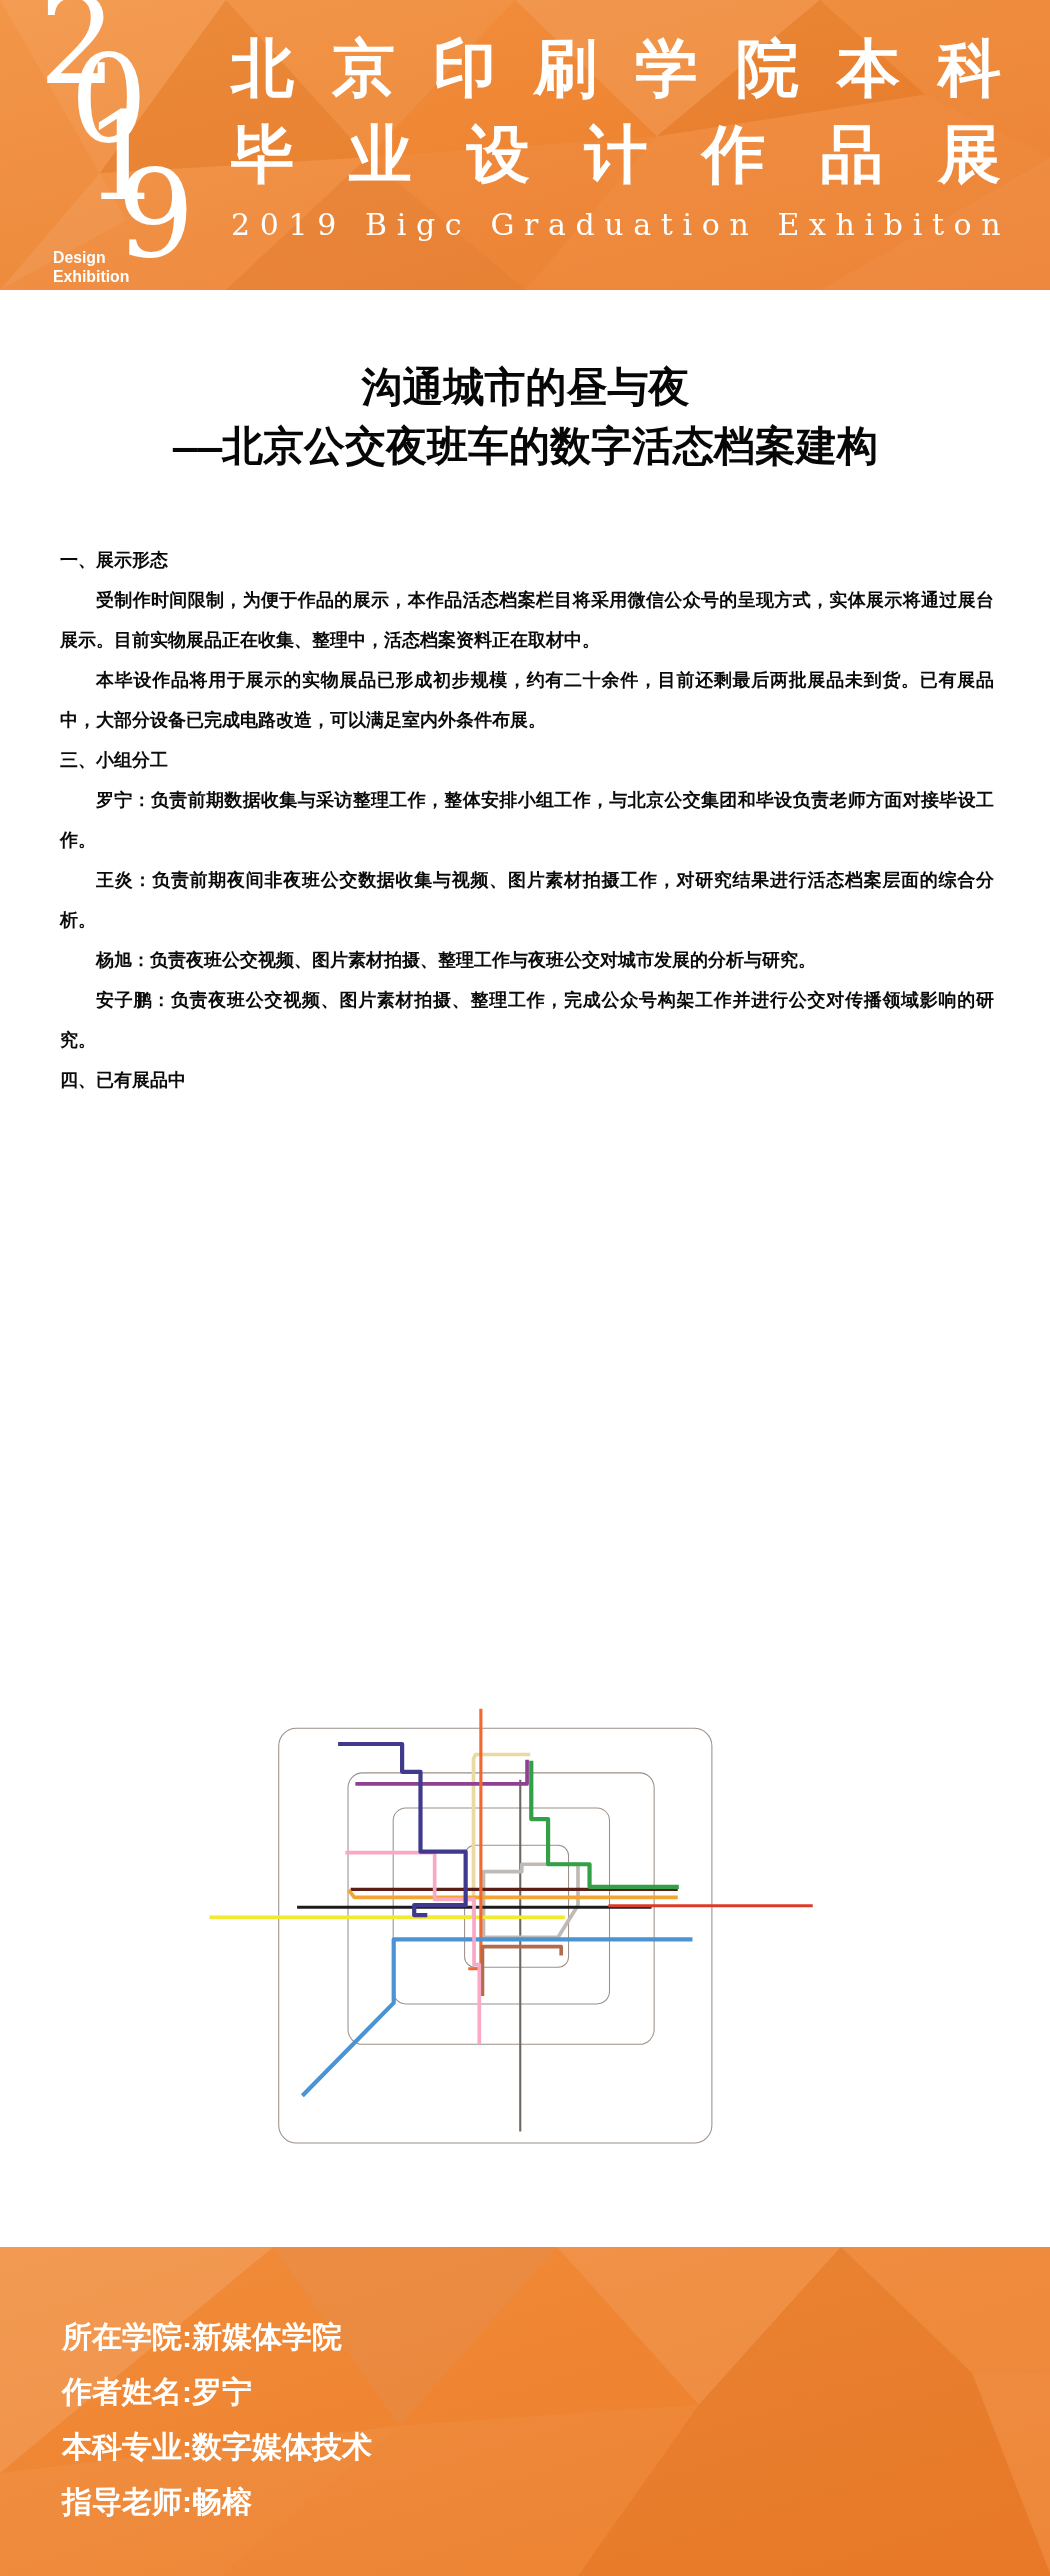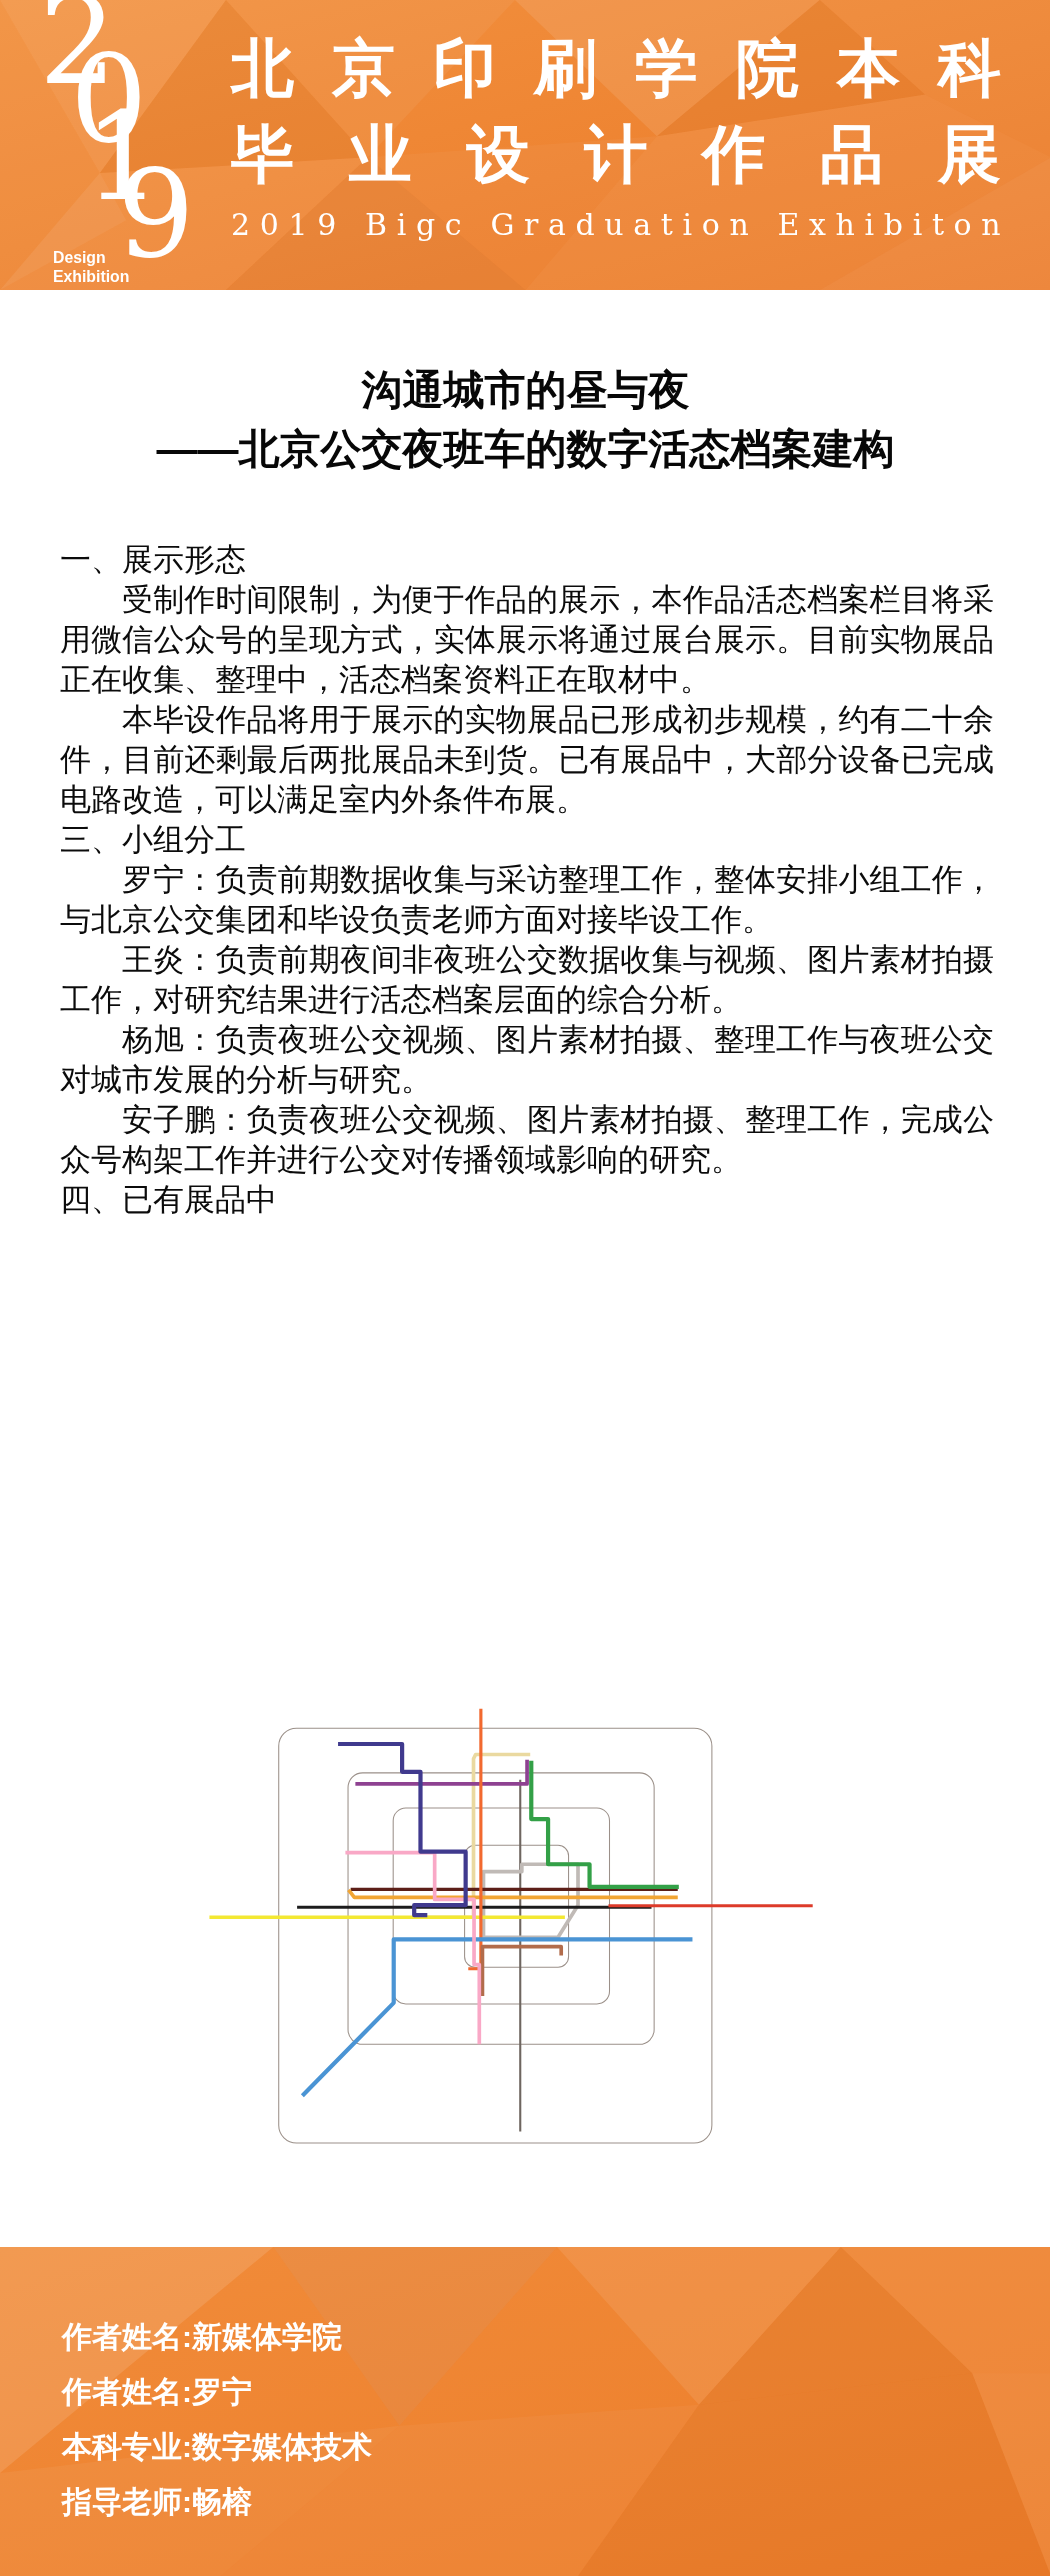--- a/index.html
+++ b/index.html
@@ -24,26 +24,26 @@
   .spread{display:flex;justify-content:space-between;}
   #h-line1{top:37px;font-size:63px;height:65px;}
   #h-line2{top:123px;font-size:63px;height:65px;}
   .cn-display{color:#ffffff;font-family:"DejaVu Serif","Liberation Serif",serif;font-weight:700;line-height:1;}
   #h-en{top:209px;font-size:30px;height:33px;color:#ffffff;
         font-family:"DejaVu Serif","Liberation Serif",serif;font-weight:400;line-height:1.05;}
   
   #main-title{
     position:absolute;left:0;top:361px;width:1051px;text-align:center;
     color:#070707;font-weight:900;font-size:41px;line-height:59px;
-    font-family:Liberation Sans, sans-serif;
+    font-family:Liberation Mono, monospace;
   }
   
   #body-text{
     position:absolute;left:60px;top:540px;width:934px;
-    color:#0b0b0b;font-size:31px;line-height:40px;font-weight:400;
+    color:#0b0b0b;font-size:18px;line-height:40px;font-weight:700;
     text-align:justify;font-family:"Liberation Sans",sans-serif;
   }
   #body-text p{margin:0;}
   #body-text p.para{text-indent:2em;}
   
   #diagram-svg{position:absolute;left:0;top:1681px;width:1051px;height:566px;}
   
   #footer-lines{
     position:absolute;left:62px;top:62px;color:#ffffff;
     font-size:30px;line-height:55px;font-weight:700;
@@ -195,19 +195,19 @@
     <polygon points="0,430 760,340 420,626 0,626" fill="#ffffff" opacity="0.05"></polygon>
     <polygon points="520,0 760,340 1060,0" fill="#8a3c10" opacity="0.05"></polygon>
     <polygon points="1060,0 1600,0 1330,300" fill="#ffffff" opacity="0.09"></polygon>
     <polygon points="1330,300 1600,0 1850,240" fill="#8a3c10" opacity="0.06"></polygon>
     <polygon points="1600,0 2000,0 2000,240 1850,240" fill="#ffffff" opacity="0.06"></polygon>
     <polygon points="760,340 1330,300 1100,626 420,626" fill="#ffffff" opacity="0.04"></polygon>
     <polygon points="1330,300 1850,240 2000,626 1100,626" fill="#8a3c10" opacity="0.05"></polygon>
     <polygon points="1850,240 2000,240 2000,626" fill="#ffffff" opacity="0.08"></polygon>
   </svg>
   <div id="footer-lines">
-    <div>作者姓名:新媒体学院</div>
+    <div>所在学院:新媒体学院</div>
     <div>作者姓名:罗宁</div>
     <div>本科专业:数字媒体技术</div>
     <div>指导老师:畅榕</div>
   </div>
 </div>
 
 
 </body></html>

